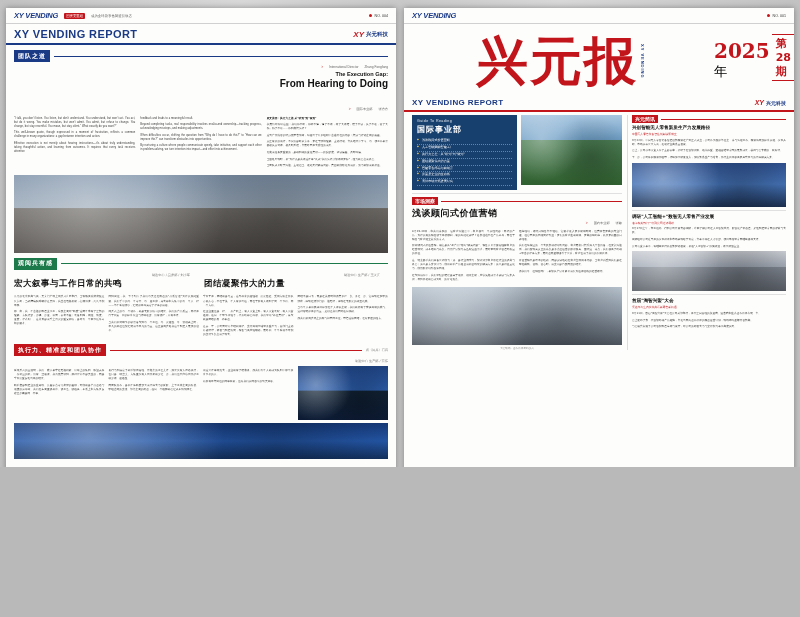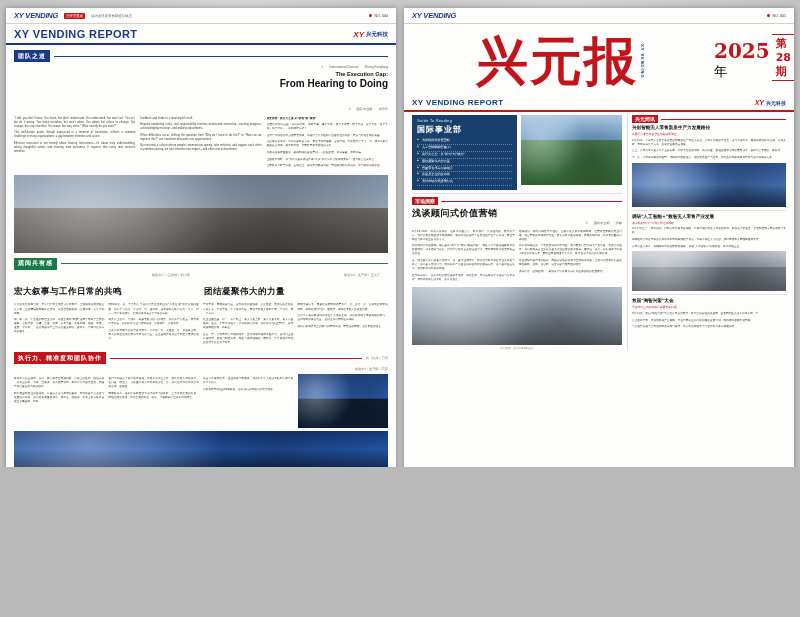--- a/index.html
+++ b/index.html
@@ -292,21 +292,21 @@
 
     <div class="sec-head">
       <span class="sec-badge green cn">观阅兵有感</span>
       <span class="sec-rule green"></span>
     </div>
 
     <div class="two-col">
       <div class="sub-byline cn">制造中心 / 品质部 / 刘小军</div>
       <div class="sub-byline cn">制造中心 生产部 / 王汉江</div>
     </div>
-    <div class="two-col" style="margin-top:8px">
+    <div class="two-col" style="margin-top:0">
       <div class="cn-headline cn" style="margin:0">宏大叙事与工作日常的共鸣</div>
       <div class="cn-headline cn" style="margin:0">团结凝聚伟大的力量</div>
     </div>
 
     <div class="four-col">
       <div>
         <p class="col-text cn">九月的北京秋高气爽，天安门广场上阅兵式庄严举行。当钢铁洪流滚滚驶过长安街，当战鹰编队呼啸掠过天际，我坐在电视机前，心潮澎湃，久久不能平静。</p>
         <p class="col-text cn">那一刻，我一个普通的制造业员工，突然之间对"精度"这两个字有了全新的理解。方队行进，步幅、步速、排面，分毫不差；装备列阵，间距、角度、速度，整齐划一。这背后是成千上万次的重复训练，是对每一个细节近乎苛刻的要求。</p>
       </div>
       <div>

